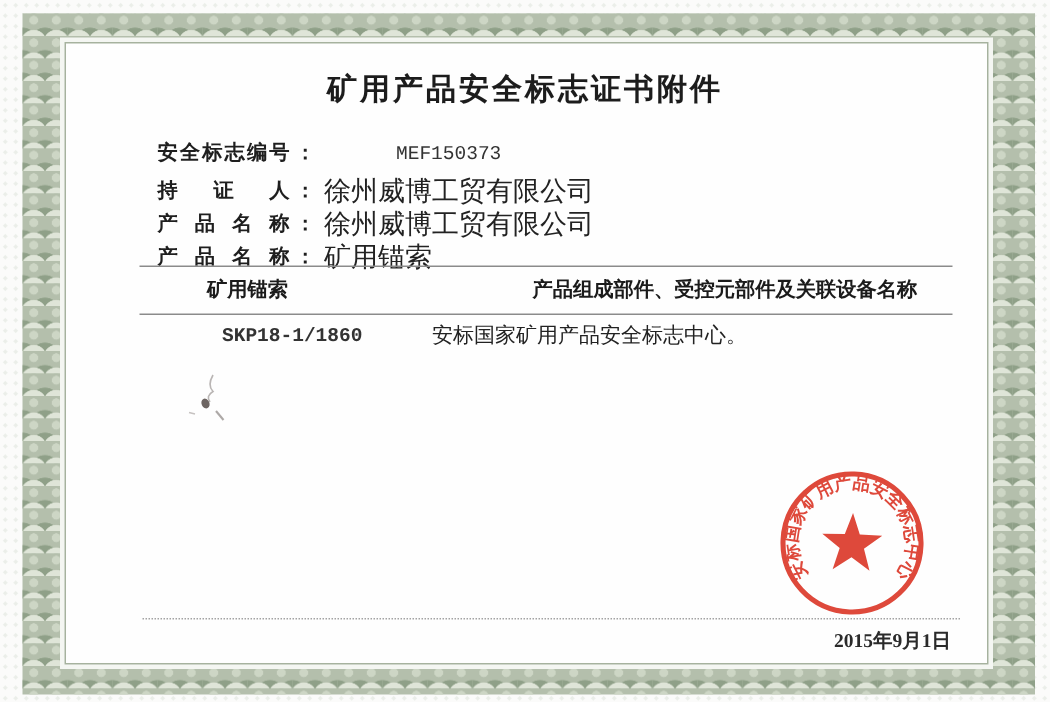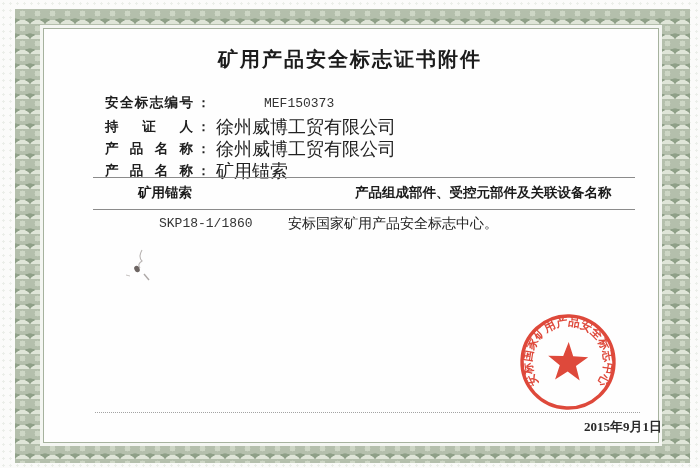--- a/index.html
+++ b/index.html
@@ -73,21 +73,21 @@
   </div>
   <div class="abs frow" style="left:105px;top:159px;">
     <span class="flabel">产品名称</span><span class="colon">：</span><span class="fval">矿用锚索</span>
   </div>
 
 
   <div class="abs hline" style="left:93px;top:177px;width:542px;"></div>
   <div class="abs thead" style="left:120px;top:184px;width:90px;text-align:center;">矿用锚索</div>
   <div class="abs thead" style="left:355px;top:184px;">产品组成部件、受控元部件及关联设备名称</div>
   <div class="abs hline" style="left:93px;top:209px;width:542px;"></div>
-  <div class="abs mono" style="left:111px;top:216px;">SKP18-1/1860</div>
+  <div class="abs mono" style="left:100px;top:216px;font-weight:bold;">SKP18-1/1860</div>
   <div class="abs tdesc" style="left:288px;top:215px;">安标国家矿用产品安全标志中心。</div>
 
   <svg class="abs inkmark" style="left:118px;top:248px;" width="44" height="44" viewBox="0 0 44 44">
     <path d="M24,2 q-4,7 0,11 q-5,3 -2,7" fill="none" stroke="#a9a4a2" stroke-width="1.1"></path>
     <ellipse cx="19" cy="21" rx="2.6" ry="3.4" fill="#4a3f3c" transform="rotate(-25 19 21)"></ellipse>
     <path d="M26,26 l5,6" stroke="#9a9492" stroke-width="1.4"></path>
     <path d="M8,27 l4,1" stroke="#b9b4b2" stroke-width="1"></path>
   </svg>
 
   <div class="abs dotline" style="left:95px;top:412px;width:545px;"></div>
@@ -96,14 +96,14 @@
     <circle cx="50" cy="50" r="46" fill="none" stroke="#dc3a2b" stroke-width="3.4"></circle>
     <defs>
       <path id="sealArc" d="M 21.2 72.5 A 36.5 36.5 0 1 1 78.8 72.5" fill="none"></path>
     </defs>
     <text font-size="12.6" font-weight="bold" fill="#dc3a2b" font-family="Liberation Serif, DejaVu Serif, serif">
       <textPath href="#sealArc" textLength="160" lengthAdjust="spacingAndGlyphs">安标国家矿用产品安全标志中心</textPath>
     </text>
     <polygon points="50,30 55,44.1 70,44.5 58.1,53.6 62.3,68 50,59.5 37.7,68 41.9,53.6 30,44.5 45,44.1" fill="#dc3a2b"></polygon>
   </svg>
 
-  <div class="abs datetext" style="left:556px;top:418px;margin-left:28px;">2015年9月1日</div>
+  <div class="abs datetext" style="left:556px;top:418px;">2015年9月1日</div>
 </div>
 
 </body></html>

